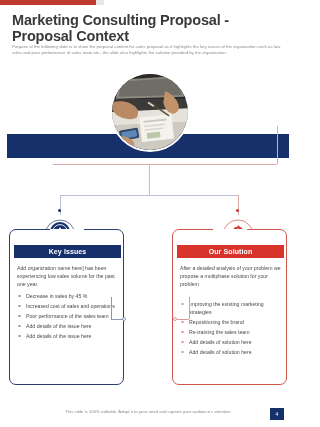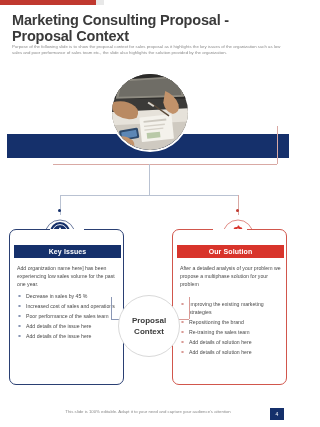--- a/index.html
+++ b/index.html
@@ -298,21 +298,17 @@
     </ul>
   </div>
 
   <div class="stub-v-left"></div>
   <div class="stub-v-right"></div>
   <div class="stub-line-left"></div>
   <div class="stub-line-right"></div>
   <div class="stub stub-left"></div>
   <div class="stub stub-right"></div>
 
-  <div class="center-circle">
-    <span>Proposal</span>
-    <span>Context</span>
-  </div>
 
   <div class="footer-text">This slide is 100% editable. Adapt it to your need and capture your audience's attention</div>
   <div class="page-badge">4</div>
 
 </div>
 
 </body></html>

